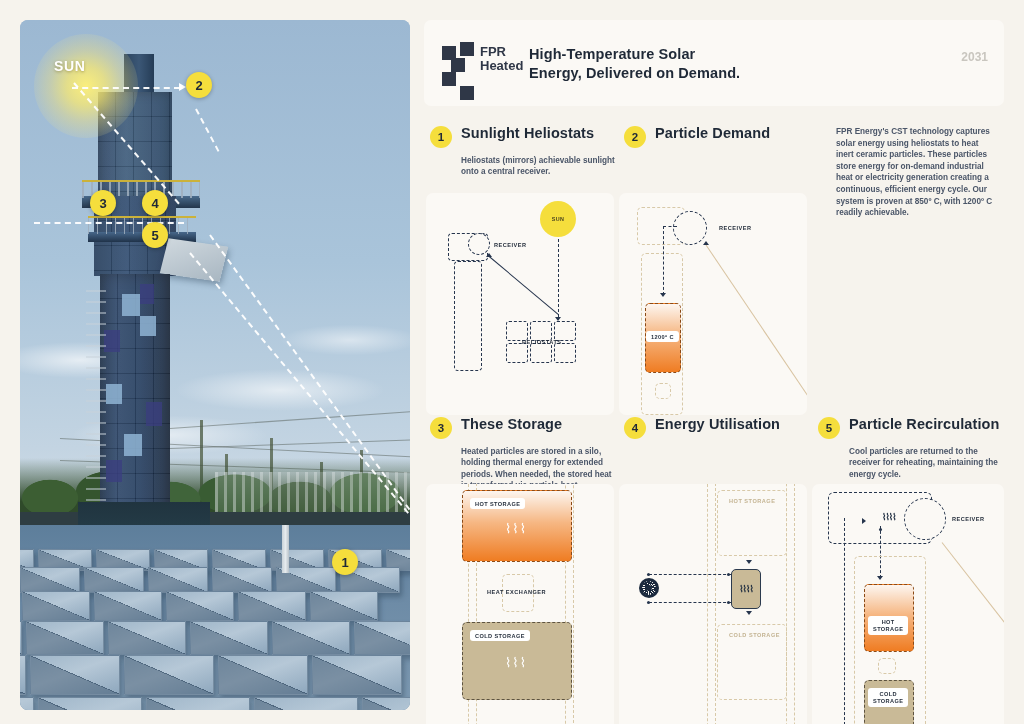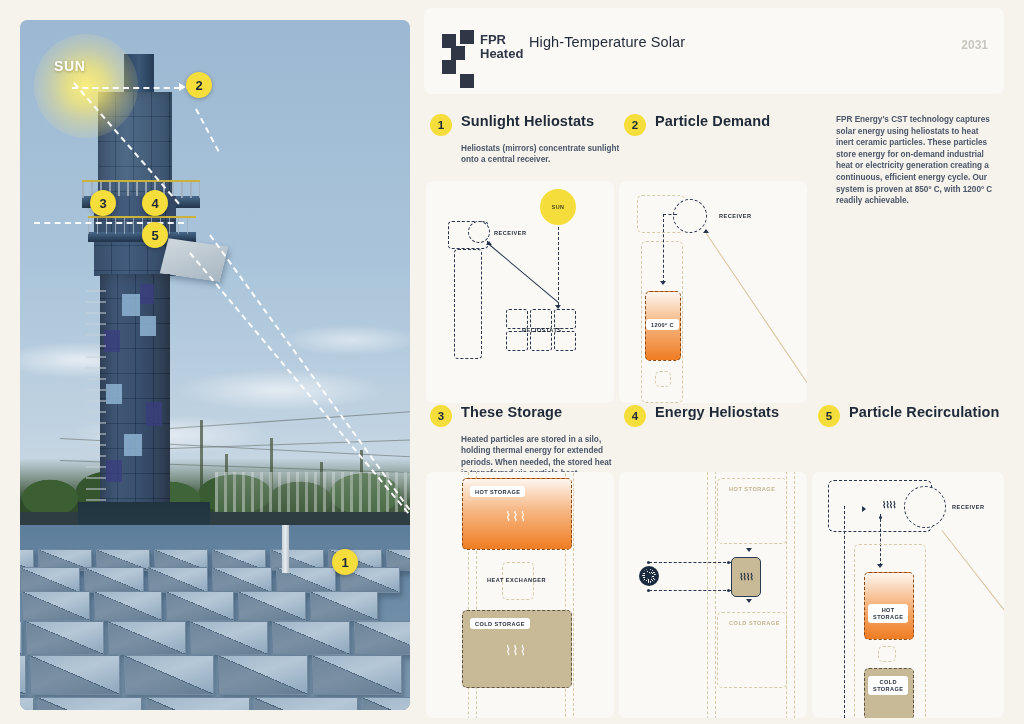--- a/index.html
+++ b/index.html
@@ -162,35 +162,35 @@
     font-size: 13px; font-weight: 700;
     display:flex; align-items:center; justify-content:center;
     box-shadow: 0 1px 4px rgba(0,0,0,.28);
   }
   .arrowhead {
     position:absolute; width:0;height:0;
     border-left: 7px solid #fff; border-top: 4px solid transparent; border-bottom: 4px solid transparent;
   }
 
   
-  .right { position: absolute; left: 424px; top: 8px; width: 580px; height: 690px; }
+  .right { position: absolute; left: 424px; top: 20px; width: 580px; height: 690px; }
 
   .header-card {
     position: absolute; left: 0; top: 0; width: 580px; height: 86px;
     background: #FBF9F5; border-radius: 7px;
   }
   .logo { position:absolute; left: 18px; top: 22px; width: 44px; height: 44px; }
   .logo i { position:absolute; background:#2F3747; }
   .logo-text {
     position:absolute; left: 56px; top: 25px;
     color:#2F3747; font-size: 13px; font-weight: 700; line-height: 14px;
   }
   .head-title {
     position:absolute; left: 105px; top: 25px;
-    color:#1F2937; font-size: 14.5px; font-weight: 400; line-height: 19px;
+    color:#1F2937; font-size: 14.5px; font-weight: 700; line-height: 19px;
     letter-spacing: .1px;
   }
   .year {
     position:absolute; right: 16px; top: 30px;
     color:#C9C6BF; font-size: 12px; font-weight: 600;
   }
 
   .step { position: absolute; }
   .step-head { position: relative; height: 26px; }
   .step-num {
@@ -450,34 +450,35 @@
         <i style="left:9px;  top:16px; width:14px; height:14px;"></i>
         <i style="left:0px;  top:30px; width:14px; height:14px;"></i>
         <i style="left:18px; top:44px; width:14px; height:14px;"></i>
       </div>
       <div class="logo-text">
         <div>FPR</div>
         <div>Heated</div>
       </div>
       <div class="head-title">
         <div>High-Temperature Solar</div>
+        <div>Energy, Delivered on Demand.</div>
       </div>
       <div class="year">2031</div>
     </div>
 
     <div class="intro">FPR Energy's CST technology captures solar energy using heliostats to heat inert ceramic particles. These particles store energy for on-demand industrial heat or electricity generation creating a continuous, efficient energy cycle. Our system is proven at 850º C, with 1200º C readily achievable.</div>
 
     <div class="step" style="left:6px; top:106px; width:190px;">
       <div class="step-head">
         <div class="step-num">
           <span>1</span>
         </div>
         <div class="step-title">Sunlight Heliostats</div>
       </div>
-      <div class="step-desc">Heliostats (mirrors) concentrate sunlight onto a central receiver.</div>
+      <div class="step-desc">Heliostats (mirrors) achievable sunlight onto a central receiver.</div>
     </div>
     <div class="panel" style="left:2px; top:173px; width:188px; height:222px;">
 
       <div class="d-dash" style="left:22px; top:40px; width:40px; height:28px;"></div>
       <div class="d-dash" style="left:28px; top:68px; width:28px; height:110px;"></div>
       <div class="d-circ" style="left:42px; top:40px; width:22px; height:22px;"></div>
       <div class="d-lbl" style="left:68px; top:49px;">RECEIVER</div>
 
       <div class="d-sun" style="left:114px; top:8px; width:36px; height:36px;">
         <span>SUN</span>
@@ -548,21 +549,21 @@
         <div class="squiggle" style="left:42px; top:32px;">⌇⌇⌇</div>
       </div>
       <div class="d-chip" style="left:44px; top:146px;">COLD STORAGE</div>
     </div>
 
     <div class="step" style="left:200px; top:397px; width:195px;">
       <div class="step-head">
         <div class="step-num">
           <span>4</span>
         </div>
-        <div class="step-title">Energy Heliostats</div>
+        <div class="step-title">Energy Utilisation</div>
       </div>
     </div>
     <div class="panel" style="left:195px; top:464px; width:188px; height:246px;">
       <div class="d-dash-faint" style="left:88px; top:-10px; width:88px; height:266px;"></div>
       <div class="d-dash-faint" style="left:96px; top:-6px; width:72px; height:258px;"></div>
 
       <div class="d-dash-faint" style="left:98px; top:6px; width:70px; height:66px;"></div>
       <div class="d-lbl-faint" style="left:110px; top:14px;">HOT STORAGE</div>
 
       <div class="d-arrow-d" style="left:127px; top:76px;"></div>
@@ -583,20 +584,21 @@
       <div class="dot" style="left:108px; top:117px;"></div>
     </div>
 
     <div class="step" style="left:394px; top:397px; width:190px;">
       <div class="step-head">
         <div class="step-num">
           <span>5</span>
         </div>
         <div class="step-title">Particle Recirculation</div>
       </div>
+      <div class="step-desc" style="max-width:162px;">Cool particles are returned to the receiver for reheating, maintaining the energy cycle.</div>
     </div>
     <div class="panel" style="left:388px; top:464px; width:192px; height:246px;">
 
       <div class="d-dash" style="left:16px; top:8px; width:104px; height:52px; border-radius:6px;"></div>
       <div class="d-circ" style="left:92px; top:14px; width:42px; height:42px;"></div>
       <div class="d-lbl" style="left:140px; top:32px;">RECEIVER</div>
       <div class="coil" style="position:absolute; left:70px; top:28px; color:#1b2a3e;">⌇⌇⌇⌇</div>
       <div class="d-arrow-r" style="left:50px; top:34px;"></div>
 
       <div class="d-line-v" style="left:32px; top:34px; height:212px;"></div>

